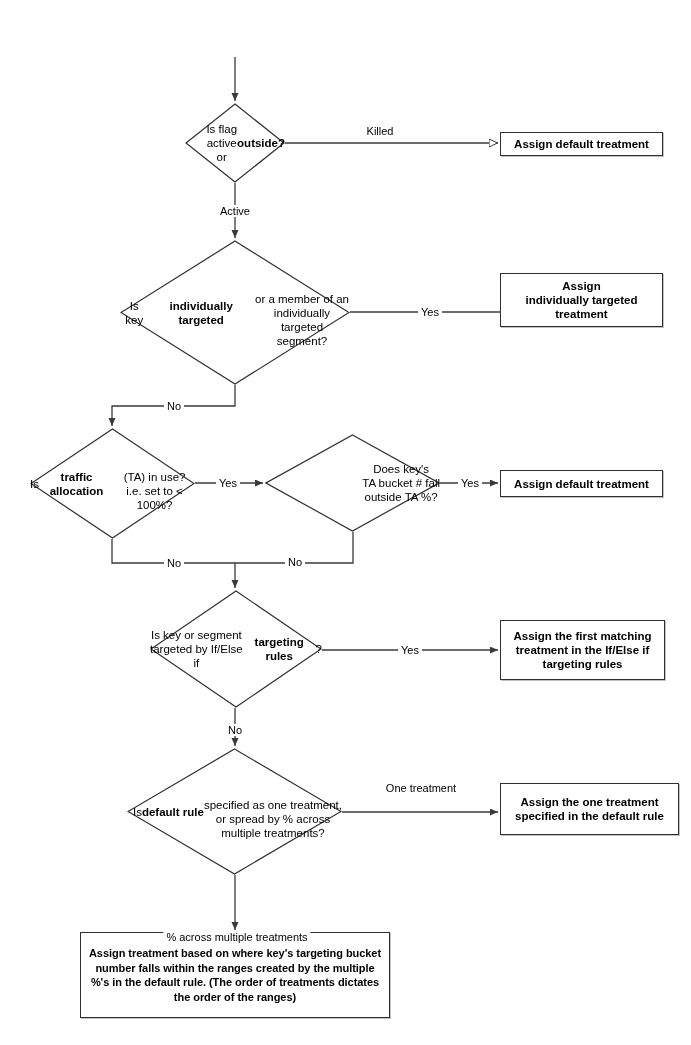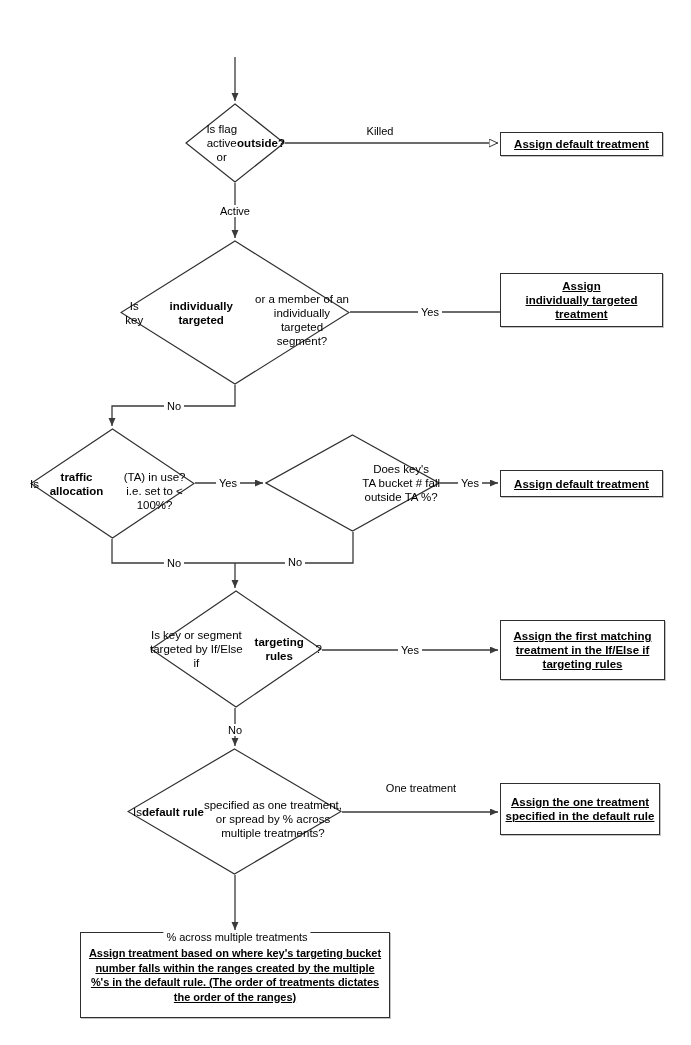--- a/index.html
+++ b/index.html
@@ -8,21 +8,21 @@
   html,body{margin:0;padding:0;background:#ffffff;}
   body{font-family:"Liberation Sans","DejaVu Sans",sans-serif;color:var(--text);}
   .canvas{position:relative;width:691px;height:1045px;background:var(--node_fill);overflow:hidden;}
   .connectors{position:absolute;left:0;top:0;z-index:1;}
   .connectors path{fill:none;stroke:var(--line);stroke-width:1.3px;}
   #arrow-filled path{fill:var(--line);stroke:none;}
   #arrow-open path{fill:var(--node_fill);stroke:var(--line);stroke-width:1px;}
   .node{position:absolute;z-index:3;box-sizing:border-box;}
   .rect{background:var(--node_fill);border:1px solid var(--node_border);
         box-shadow:1px 1px 0 var(--shadow);
-        display:flex;align-items:center;justify-content:center;text-decoration:underline;}
+        display:flex;align-items:center;justify-content:center;}
   .rounded{background:var(--node_fill);border:2px solid var(--text);border-radius:9px;
         display:flex;align-items:center;justify-content:center;}
   .diamond{background:transparent;}
   .diamond svg{position:absolute;left:0;top:0;}
   .diamond .shape{fill:var(--node_fill);stroke:var(--node_border);stroke-width:1.2px;}
   .label{position:relative;z-index:2;text-align:center;white-space:pre-line;
          font-size:11.5px;line-height:14px;}
   .diamond .label{position:absolute;inset:0;display:flex;align-items:center;justify-content:flex-end;}
   .rect .label{font-weight:bold;}
   .rounded .label{font-weight:bold;font-size:11.5px;line-height:16px;}
@@ -132,21 +132,21 @@
   <div class="node diamond" style="left:127px;top:748px;width:215px;height:127px;">
     <svg width="215" height="127" viewBox="0 0 215 127">
       <polygon class="shape" points="107.5,1 214,63.5 107.5,126 1,63.5"></polygon>
     </svg>
     <div class="label"><span>Is </span><span class="b">default rule</span><span>
 specified as one treatment,
 or spread by % across
 multiple treatments?</span></div>
   </div>
 
-  <div class="node rect" style="left:500px;top:783px;width:160px;height:52px;">
+  <div class="node rect" style="left:500px;top:783px;width:179px;height:52px;">
     <div class="label"><span class="b">Assign the one treatment
 specified in the default rule</span></div>
   </div>
 
   <div class="node rect final" style="left:80px;top:932px;width:310px;height:86px;">
     <div class="label"><span class="b">Assign treatment based on where key's targeting bucket number falls within the ranges created by the multiple %'s in the default rule. (The order of treatments dictates the order of the ranges)</span></div>
   </div>
 
   <div class="edge-label" style="left:380px;top:131px;">Killed</div>
   <div class="edge-label" style="left:235px;top:211px;">Active</div>

